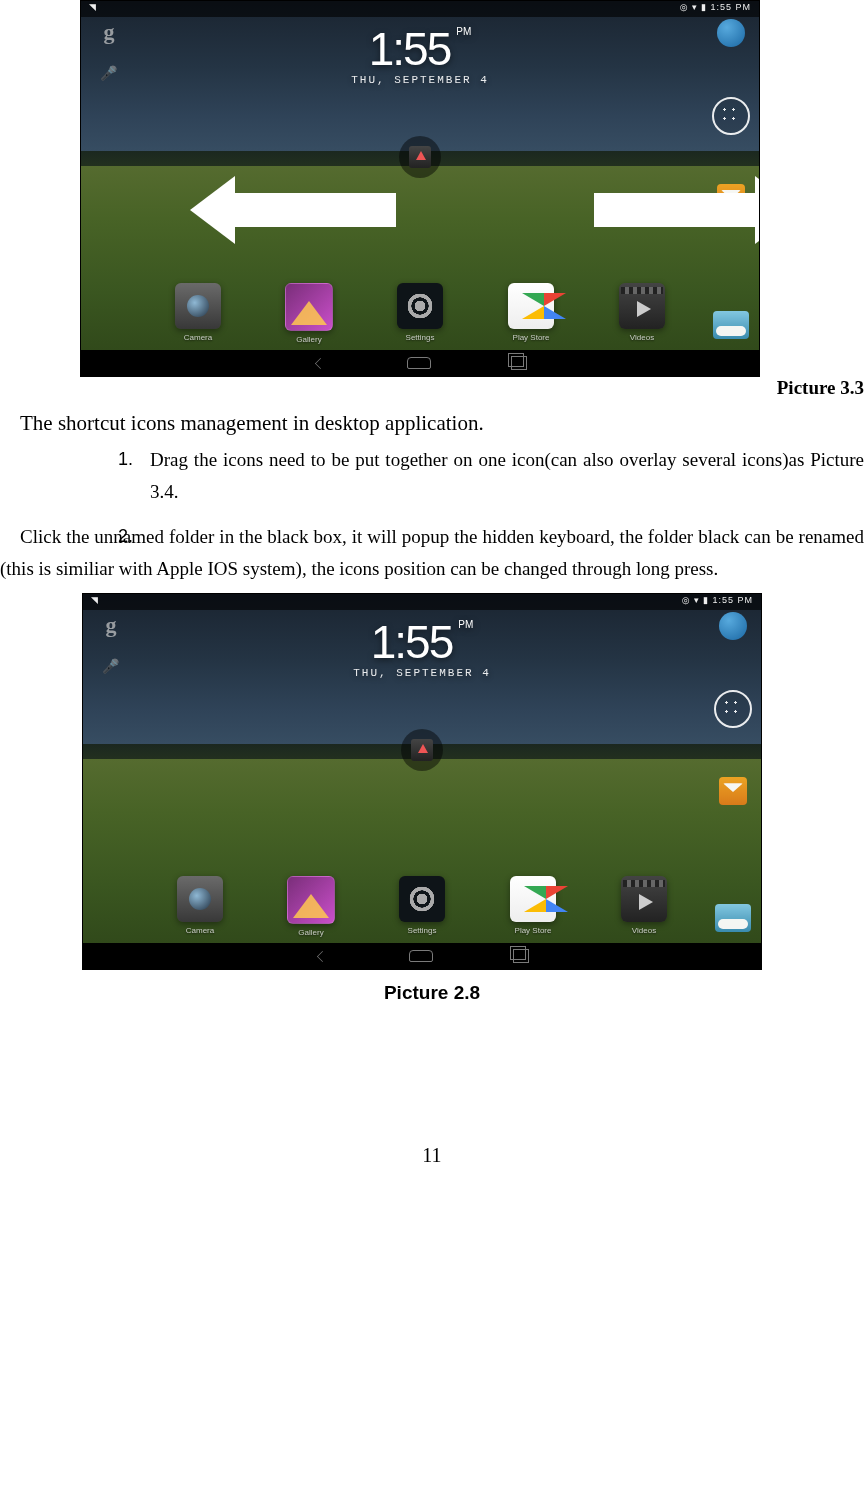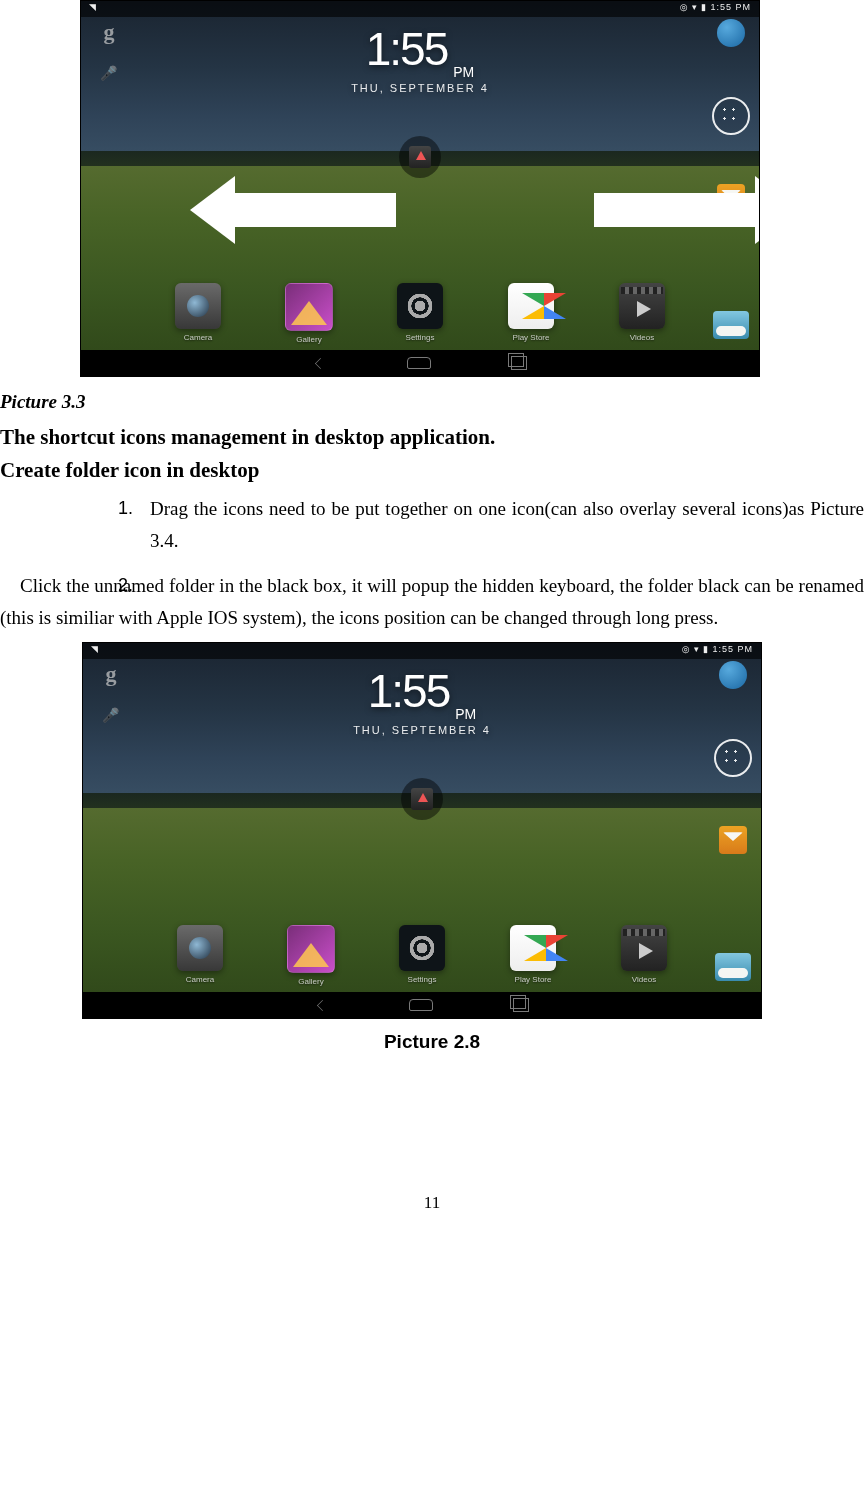--- a/index.html
+++ b/index.html
@@ -78,33 +78,33 @@
       font-family: "Helvetica Neue", Arial, sans-serif;
       text-shadow: 0 2px 6px rgba(0,0,0,0.5);
     }
     .clock-time {
       font-size: 46px;
       font-weight: 200;
       line-height: 1;
       letter-spacing: -2px;
     }
     .clock-ampm {
-      font-size: 14px;
+      font-size: 10px;
       font-weight: 300;
       display: inline-block;
       vertical-align: top;
-      margin-top: 38px;
       margin-left: 6px;
     }
     .clock-date {
       font-size: 11px;
       font-weight: 400;
       letter-spacing: 2px;
       margin-top: 2px;
       opacity: 0.9;
+      font-family: Liberation Mono, monospace;
     }
     .side-col {
       position: absolute;
       top: 18px;
       width: 40px;
       display: flex;
       flex-direction: column;
       align-items: center;
       gap: 20px;
     }
@@ -250,33 +250,33 @@
       border: 1px solid #999;
       border-radius: 4px 4px 2px 2px;
     }
     .nav-recent {
       width: 14px; height: 12px;
       border: 1px solid #999;
       position:relative;
     }
     .nav-recent::after{content:"";position:absolute;top:-4px;left:-4px;width:14px;height:12px;border:1px solid #999;}
     .caption {
-      text-align: left;
+      text-align: right;
       font-weight: bold;
-      margin: 14px 0 12px 0;
-      font-style: italic;
+      margin: 0 0 12px 0;
     }
     .caption-33 {
       padding-left: 0;
     }
     .heading {
-      font-weight: bold;
+      font-weight: normal;
       margin: 8px 0 8px 0;
       font-size: 21px;
       text-align: justify;
+      padding-left: 20px;
     }
     .subheading {
       font-weight: bold;
       margin: 6px 0 10px 0;
       font-size: 21px;
     }
     .list {
       margin: 0 0 10px 0;
       padding-left: 150px;
     }
@@ -300,21 +300,21 @@
     }
     .caption-34 {
       font-family: Arial, Helvetica, sans-serif;
       text-align: center;
       font-weight: bold;
       font-size: 19px;
       margin: 12px 0 0 0;
     }
     .page-num {
       text-align: center;
-      font-size: 17px;
+      font-size: 20px;
       margin-top: 140px;
     }
   </style>
 </head>
 <body>
 
 <div class="page">
 
   <div class="screenshot screenshot-a">
     <div class="sky"></div>
@@ -384,21 +384,20 @@
     <div class="navbar">
       <div class="nav-btn nav-back"></div>
       <div class="nav-btn nav-home"></div>
       <div class="nav-btn nav-recent"></div>
     </div>
   </div>
 
   <div class="caption caption-33">Picture 3.3</div>
 
   <div class="heading">The shortcut icons management in desktop application.</div>
-  <div class="subheading">Create folder icon in desktop</div>
 
   <div class="list">
     <div class="list-item">
       <span class="list-num">1.</span>
       <span>Drag the icons need to be put together on one icon(can also overlay several icons)as Picture 3.4.</span>
     </div>
     <div class="list-item">
       <span class="list-num">2.</span>
     </div>
   </div>

